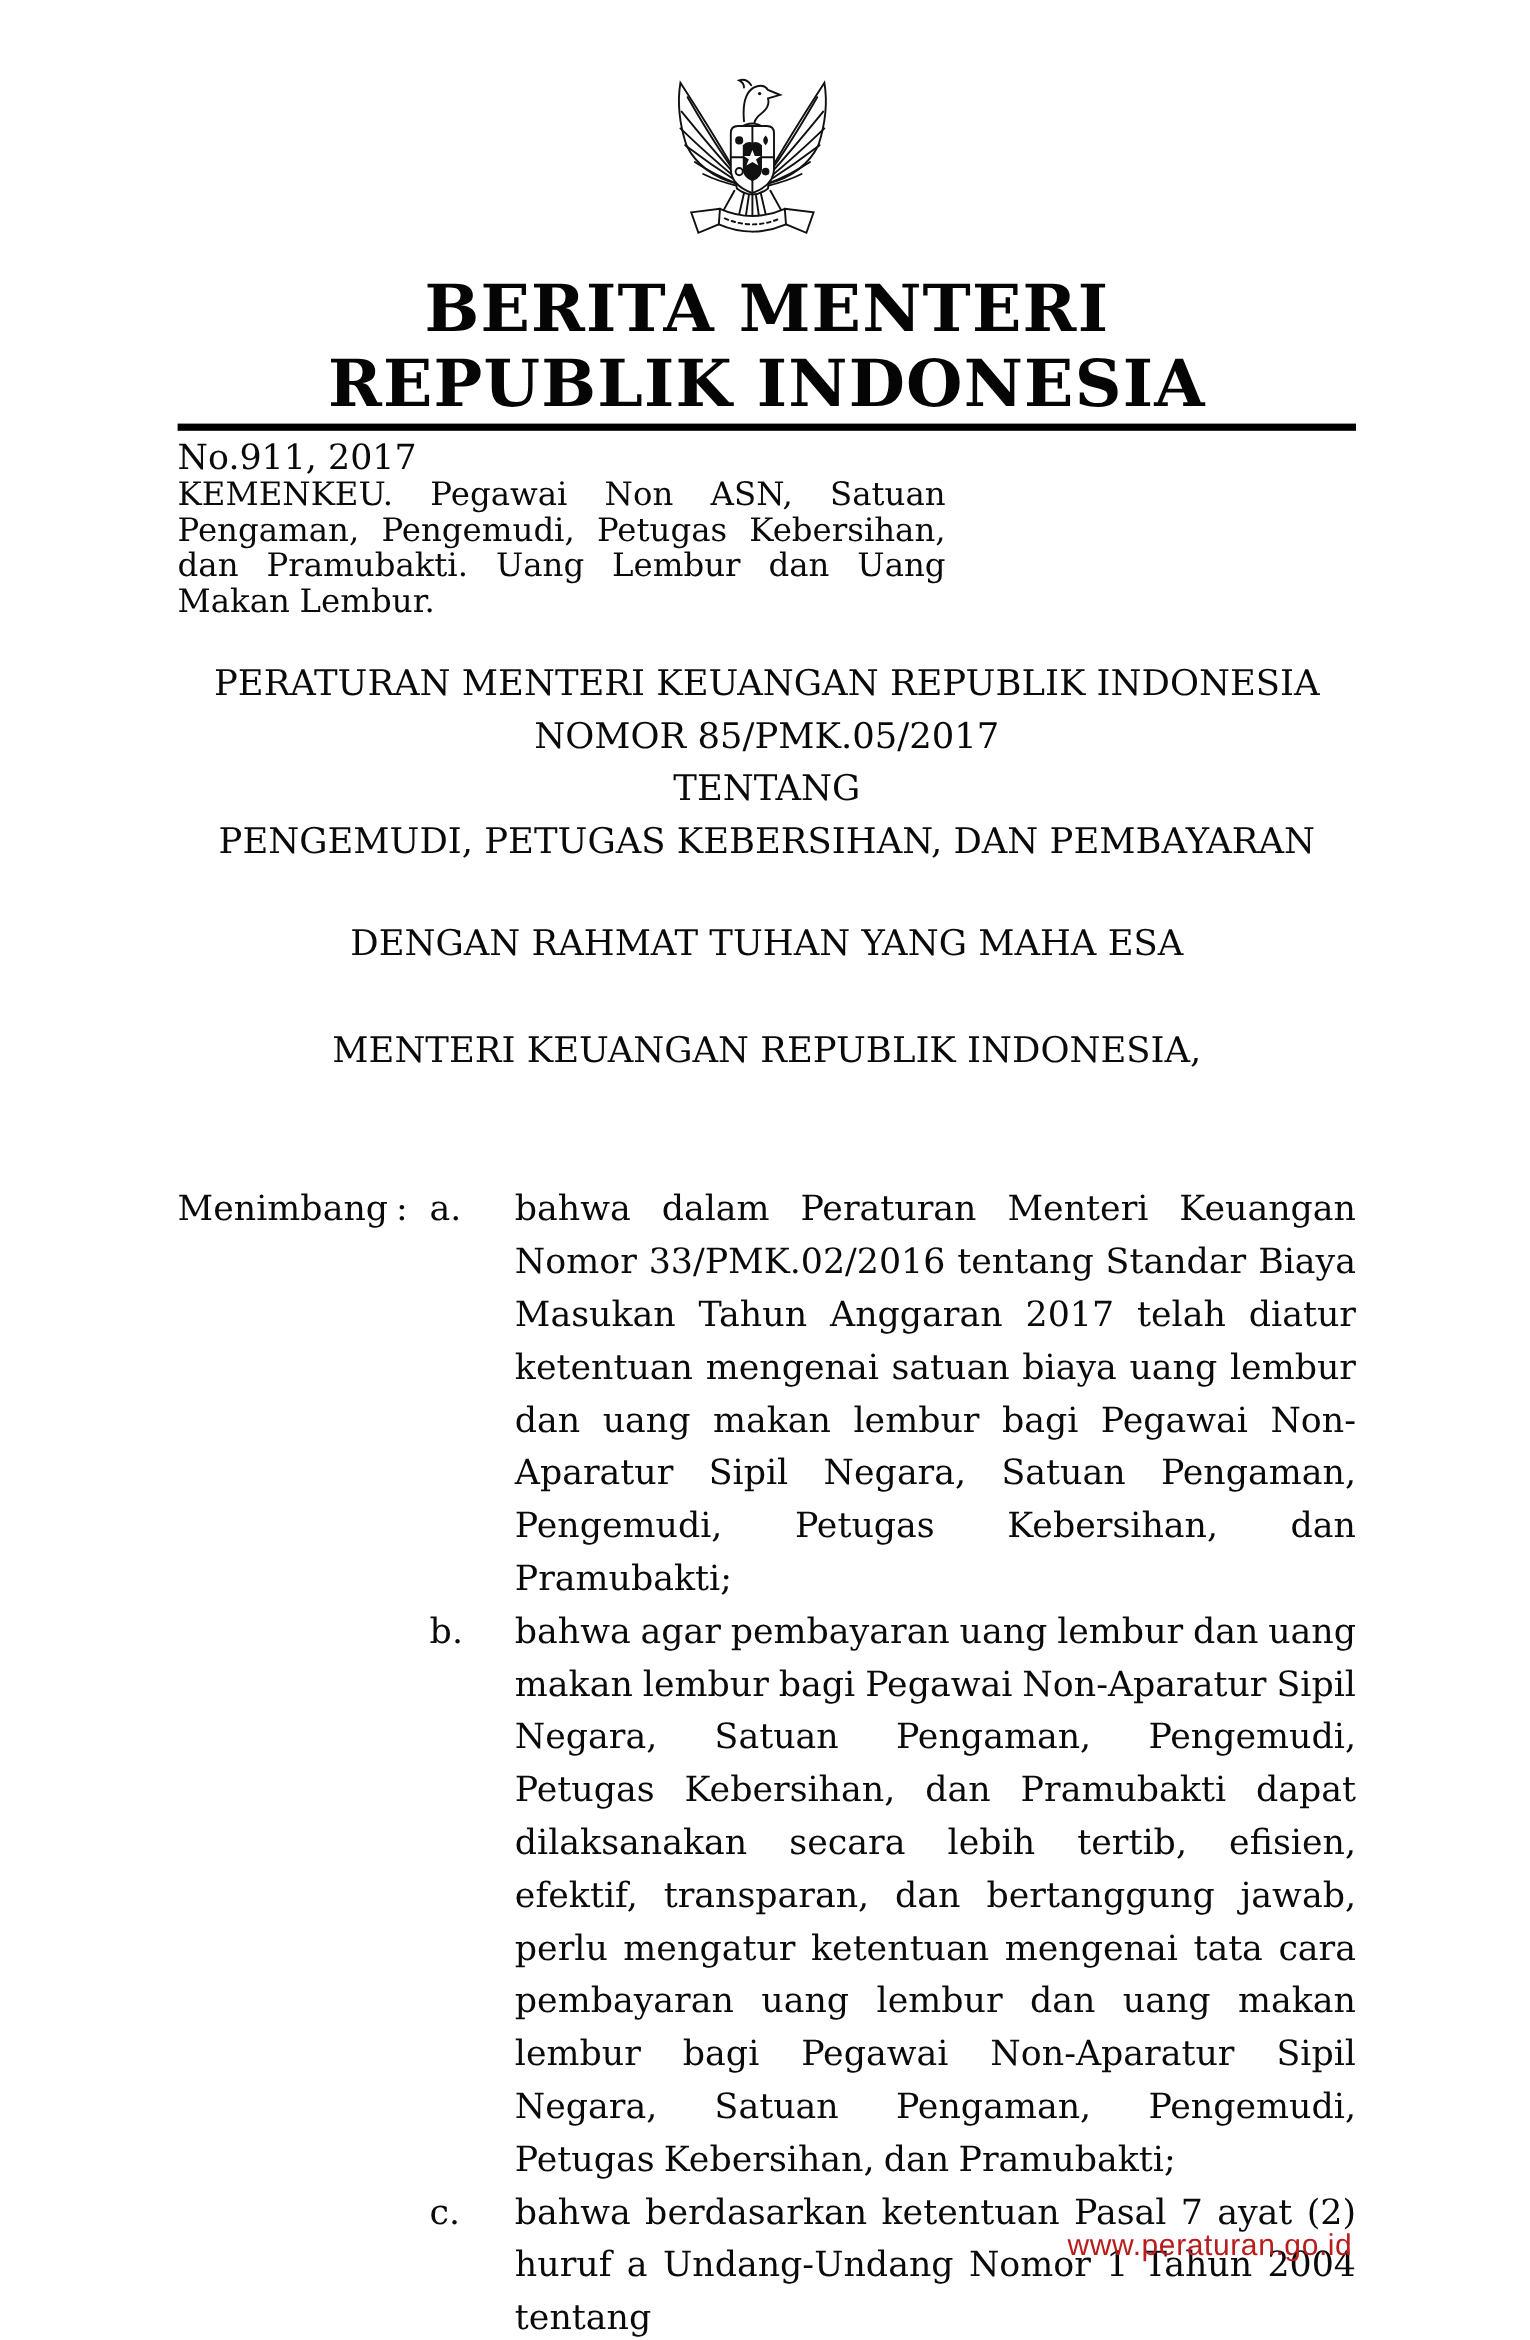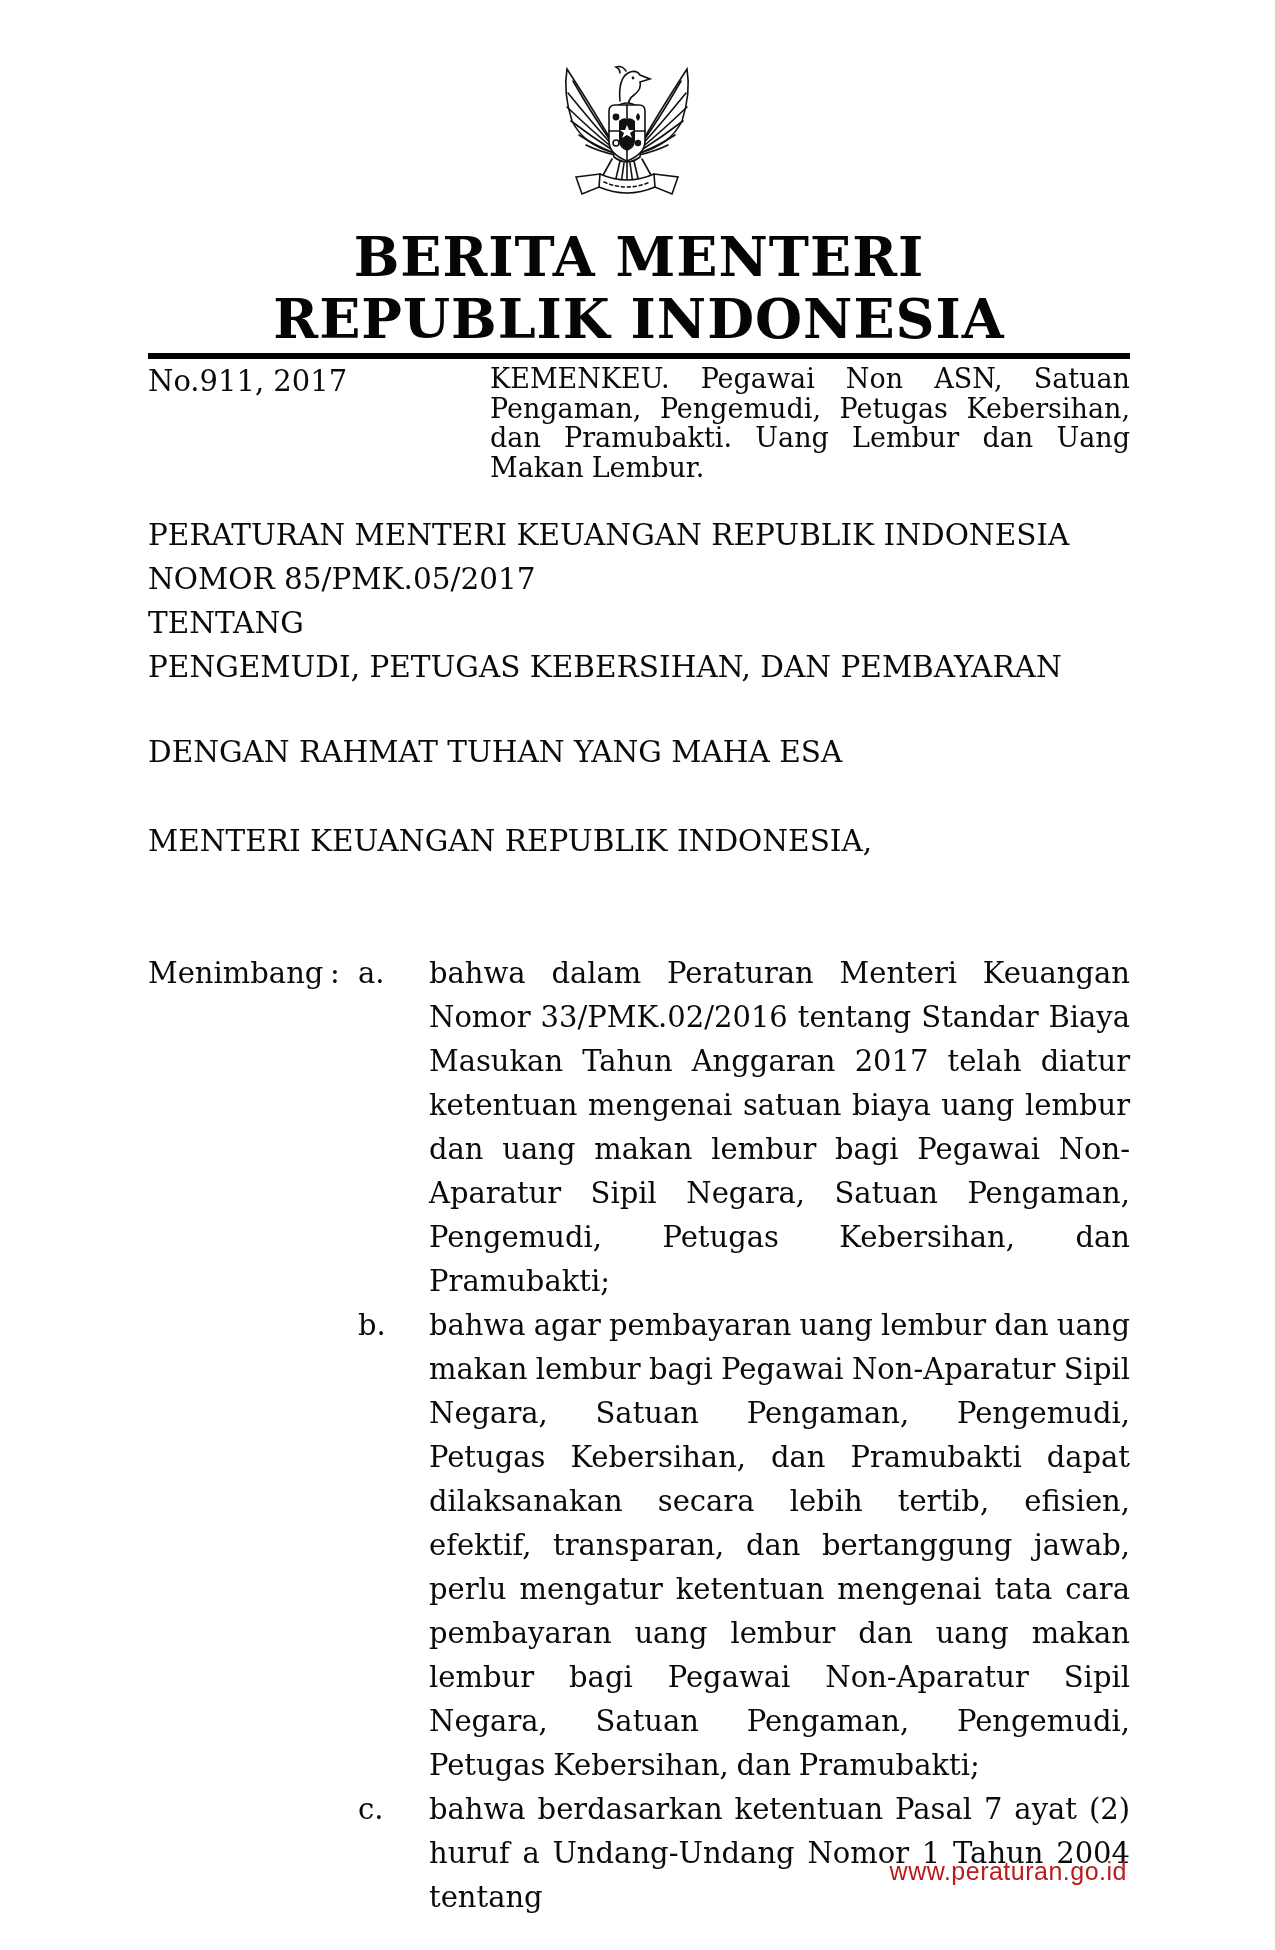--- a/index.html
+++ b/index.html
@@ -16,30 +16,30 @@
 
   .masthead {
     margin-top:21px; text-align:center;
     font-weight:700; font-size:54px; line-height:62px; letter-spacing:1px;
     color:#050505;
   }
   .masthead .m-line { white-space:nowrap; }
 
   .rule { margin-top:3px; height:6px; background:#000; }
 
-  .header-row { margin-top:5px; display:flex; justify-content:space-between; align-items:flex-start; }
+  .header-row { margin-top:5px; display:flex; justify-content:space-between; align-items:flex-start;flex-direction:column; }
   .doc-number { font-size:29px; line-height:34px; white-space:nowrap; }
   .abstract {
     width:640px; font-size:27px; line-height:29.5px;
     text-align:justify; word-spacing:-0.5px;
   }
 
   .title-block { margin-top:31px; }
   .t-line, .invocation, .authority {
-    text-align:left; font-size:29.5px; line-height:44px; white-space:nowrap;
+    text-align:center; font-size:29.5px; line-height:44px; white-space:nowrap;
   }
   .invocation { margin-top:41px; }
   .authority  { margin-top:45px; }
 
   .considering { margin-top:88px; display:flex; font-size:29px; line-height:44px; }
   .c-label { width:182px; flex:0 0 182px; }
   .c-colon { width:28px; flex:0 0 28px; }
   .c-items { flex:1 1 auto; }
   .item { display:flex; }
   .item-marker { width:55px; flex:0 0 55px; }

